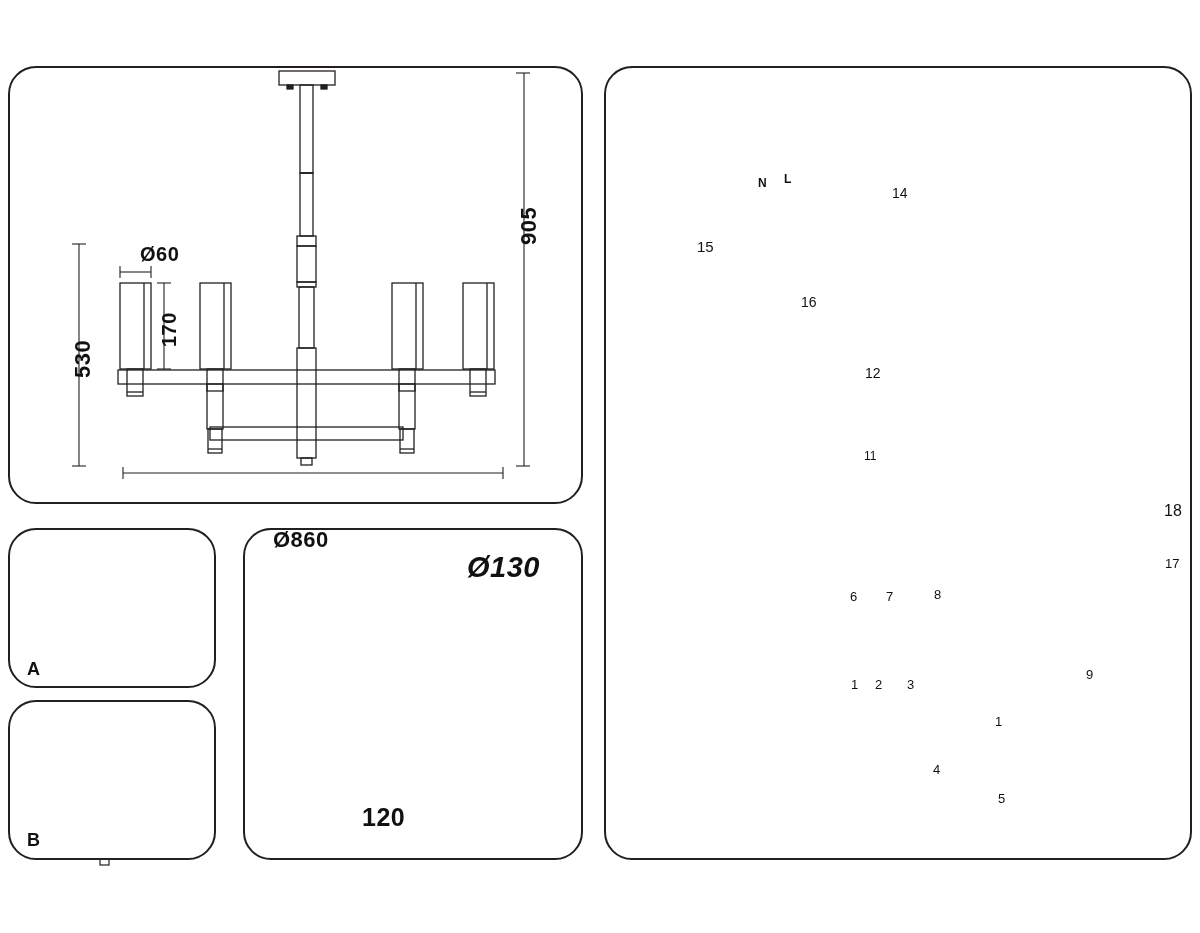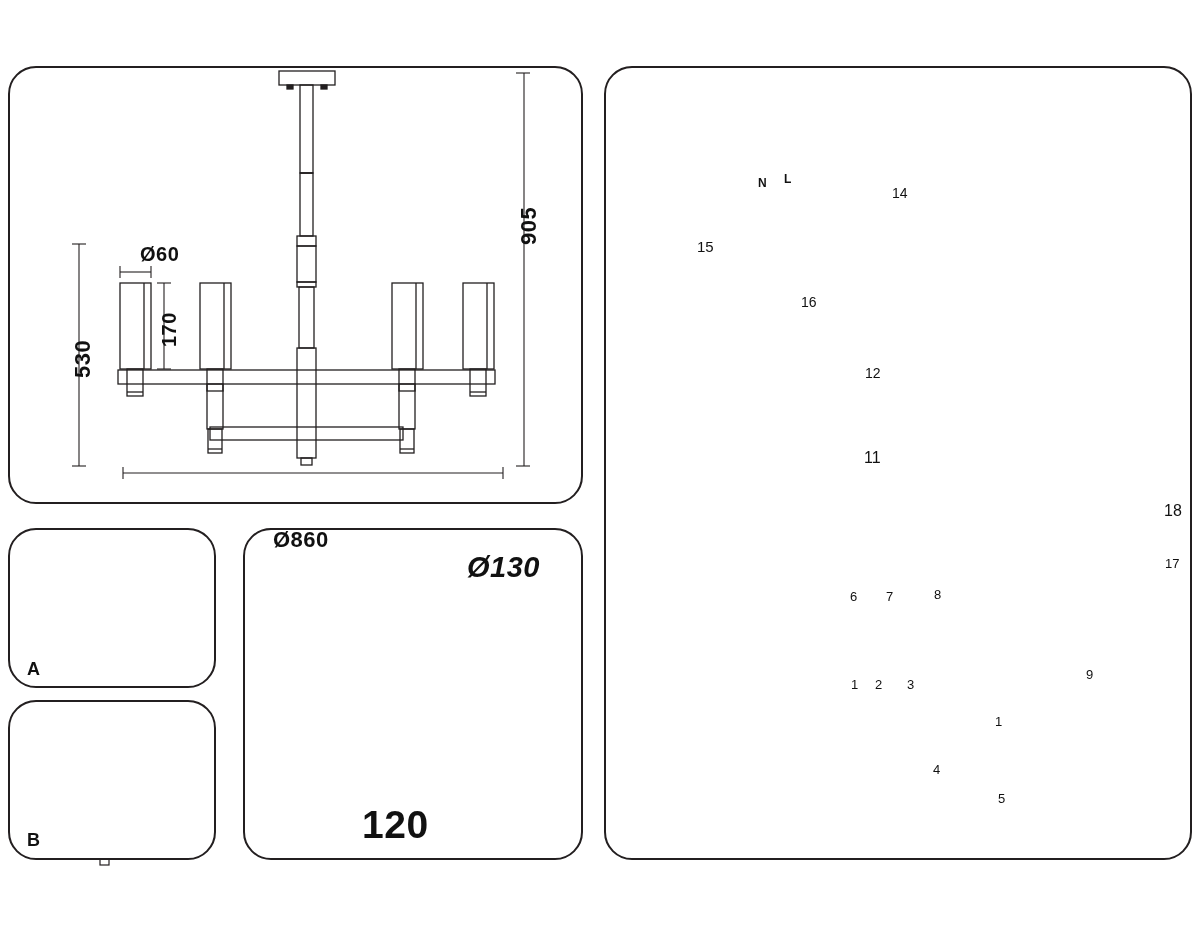--- a/index.html
+++ b/index.html
@@ -418,36 +418,36 @@
 <div class="dimtxt" style="left:70px;top:378px;font-size:22px;transform:rotate(-90deg);transform-origin:left top;">530</div>
 
 <div class="dimtxt" style="left:112px;top:243px;font-size:20px;margin-left:28px;">Ø60</div>
 
 <div class="dimtxt" style="left:158px;top:347px;font-size:20px;transform:rotate(-90deg);transform-origin:left top;">170</div>
 
 <div class="dimtxt" style="left:273px;top:479px;font-size:22px;margin-top:48px;">Ø860</div>
 
 <div class="dimtxt" style="left:467px;top:551px;font-size:29px;font-style:italic;">Ø130</div>
 
-<div class="dimtxt" style="left:362px;top:803px;font-size:39px;text-align:right;">120</div>
+<div class="dimtxt" style="left:362px;top:803px;font-size:25px;text-align:right;">120</div>
 
 <div class="panel-letter" style="left:27px;top:659px;font-size:18px;">A</div>
 <div class="panel-letter" style="left:27px;top:830px;font-size:18px;">B</div>
 
 <div class="callout" style="left:850px;top:589px;font-size:13px;">6</div>
 <div class="callout" style="left:886px;top:589px;font-size:13px;">7</div>
 <div class="callout" style="left:934px;top:587px;font-size:13px;">8</div>
 <div class="callout" style="left:851px;top:677px;font-size:13px;">1</div>
 <div class="callout" style="left:875px;top:677px;font-size:13px;">2</div>
 <div class="callout" style="left:907px;top:677px;font-size:13px;">3</div>
 <div class="callout" style="left:933px;top:762px;font-size:13px;">4</div>
 <div class="callout" style="left:998px;top:791px;font-size:13px;">5</div>
 <div class="callout" style="left:1086px;top:667px;font-size:13px;">9</div>
 <div class="callout" style="left:995px;top:714px;font-size:13px;">1</div>
-<div class="callout" style="left:864px;top:449px;font-size:16px;">11</div>
+<div class="callout" style="left:864px;top:449px;font-size:12px;">11</div>
 <div class="callout" style="left:865px;top:365px;font-size:14px;">12</div>
 <div class="callout" style="left:892px;top:185px;font-size:14px;">14</div>
 <div class="callout" style="left:673px;top:238px;font-size:15px;margin-left:24px;">15</div>
 <div class="callout" style="left:801px;top:294px;font-size:14px;">16</div>
 <div class="callout" style="left:1165px;top:556px;font-size:13px;">17</div>
 <div class="callout" style="left:1164px;top:470px;font-size:16px;margin-top:32px;">18</div>
 
 <div class="callout" style="left:758px;top:176px;font-size:12px;font-weight:700;">N</div>
 <div class="callout" style="left:784px;top:172px;font-size:12px;font-weight:700;">L</div>
 

